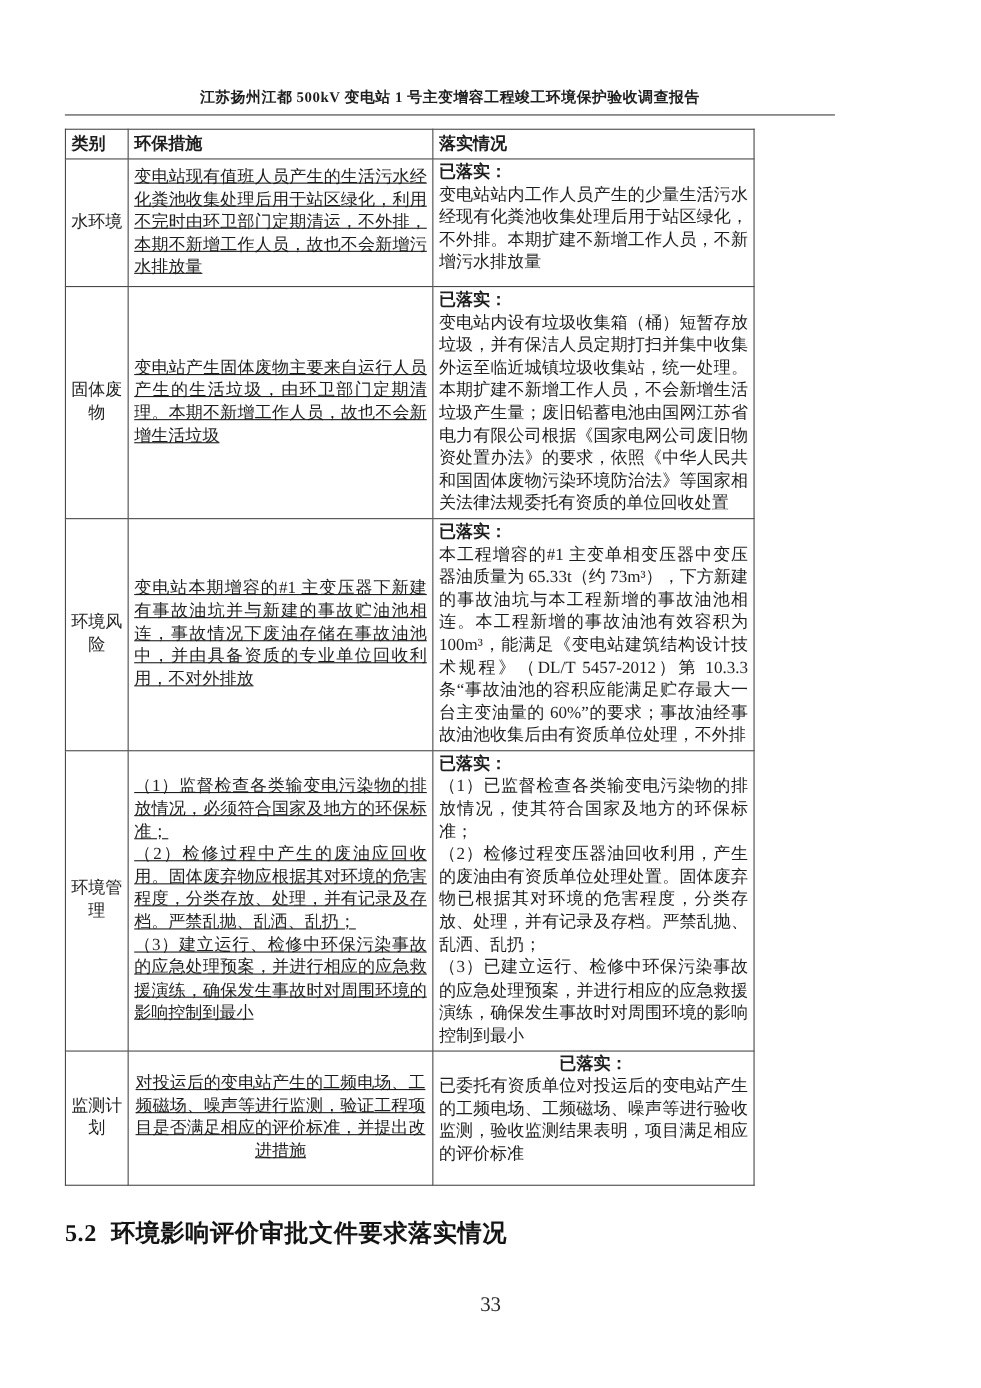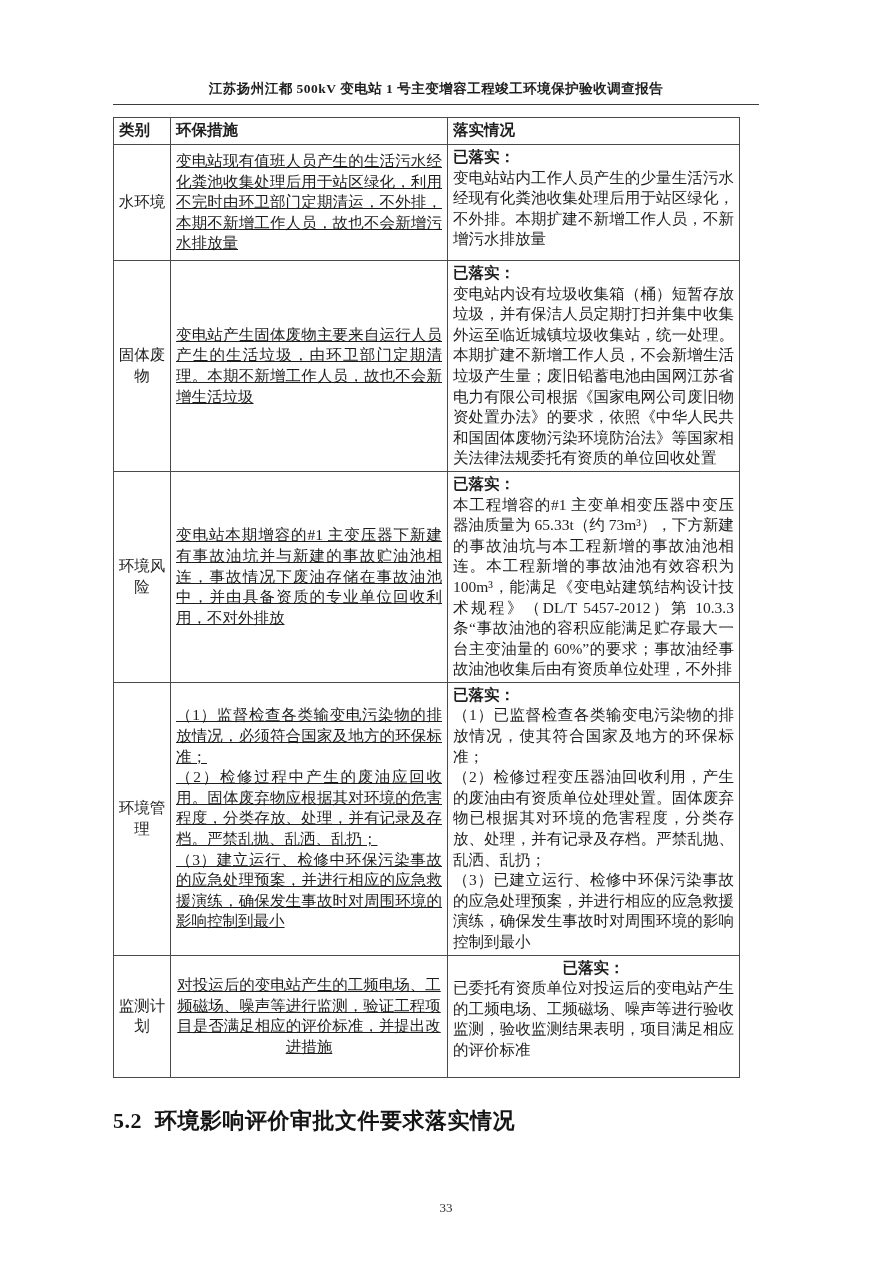--- a/index.html
+++ b/index.html
@@ -6,21 +6,21 @@
     margin: 0;
     padding: 0;
     background: #ffffff;
   }
   .page {
     position: relative;
     width: 892px;
     height: 1262px;
     box-sizing: border-box;
     background: #ffffff;
-    padding: 80px 133px 0 113px;
+    padding: 80px 133px 0 59px;
     overflow: hidden;
     font-family: "Liberation Serif", "DejaVu Serif", serif;
     color: #1e1e1e;
   }
   .running-head {
     text-align: center;
     font-weight: bold;
     font-size: 13.5px;
     letter-spacing: 0.5px;
     margin-bottom: 6px;
@@ -93,23 +93,22 @@
     font-size: 15.5px;
     line-height: 21px;
     text-indent: 2em;
   }
   .page-number {
     position: absolute;
     left: 0;
     right: 0;
     top: 1176px;
     text-align: center;
-    font-size: 13px;
+    font-size: 19px;
     color: #2a2a2a;
-    margin-top: 24px;
   }
 </style>
 </head>
 <body>
 
 <div class="page">
 
   <div class="running-head">江苏扬州江都 500kV 变电站 1 号主变增容工程竣工环境保护验收调查报告</div>
   <hr class="head-rule">
 

